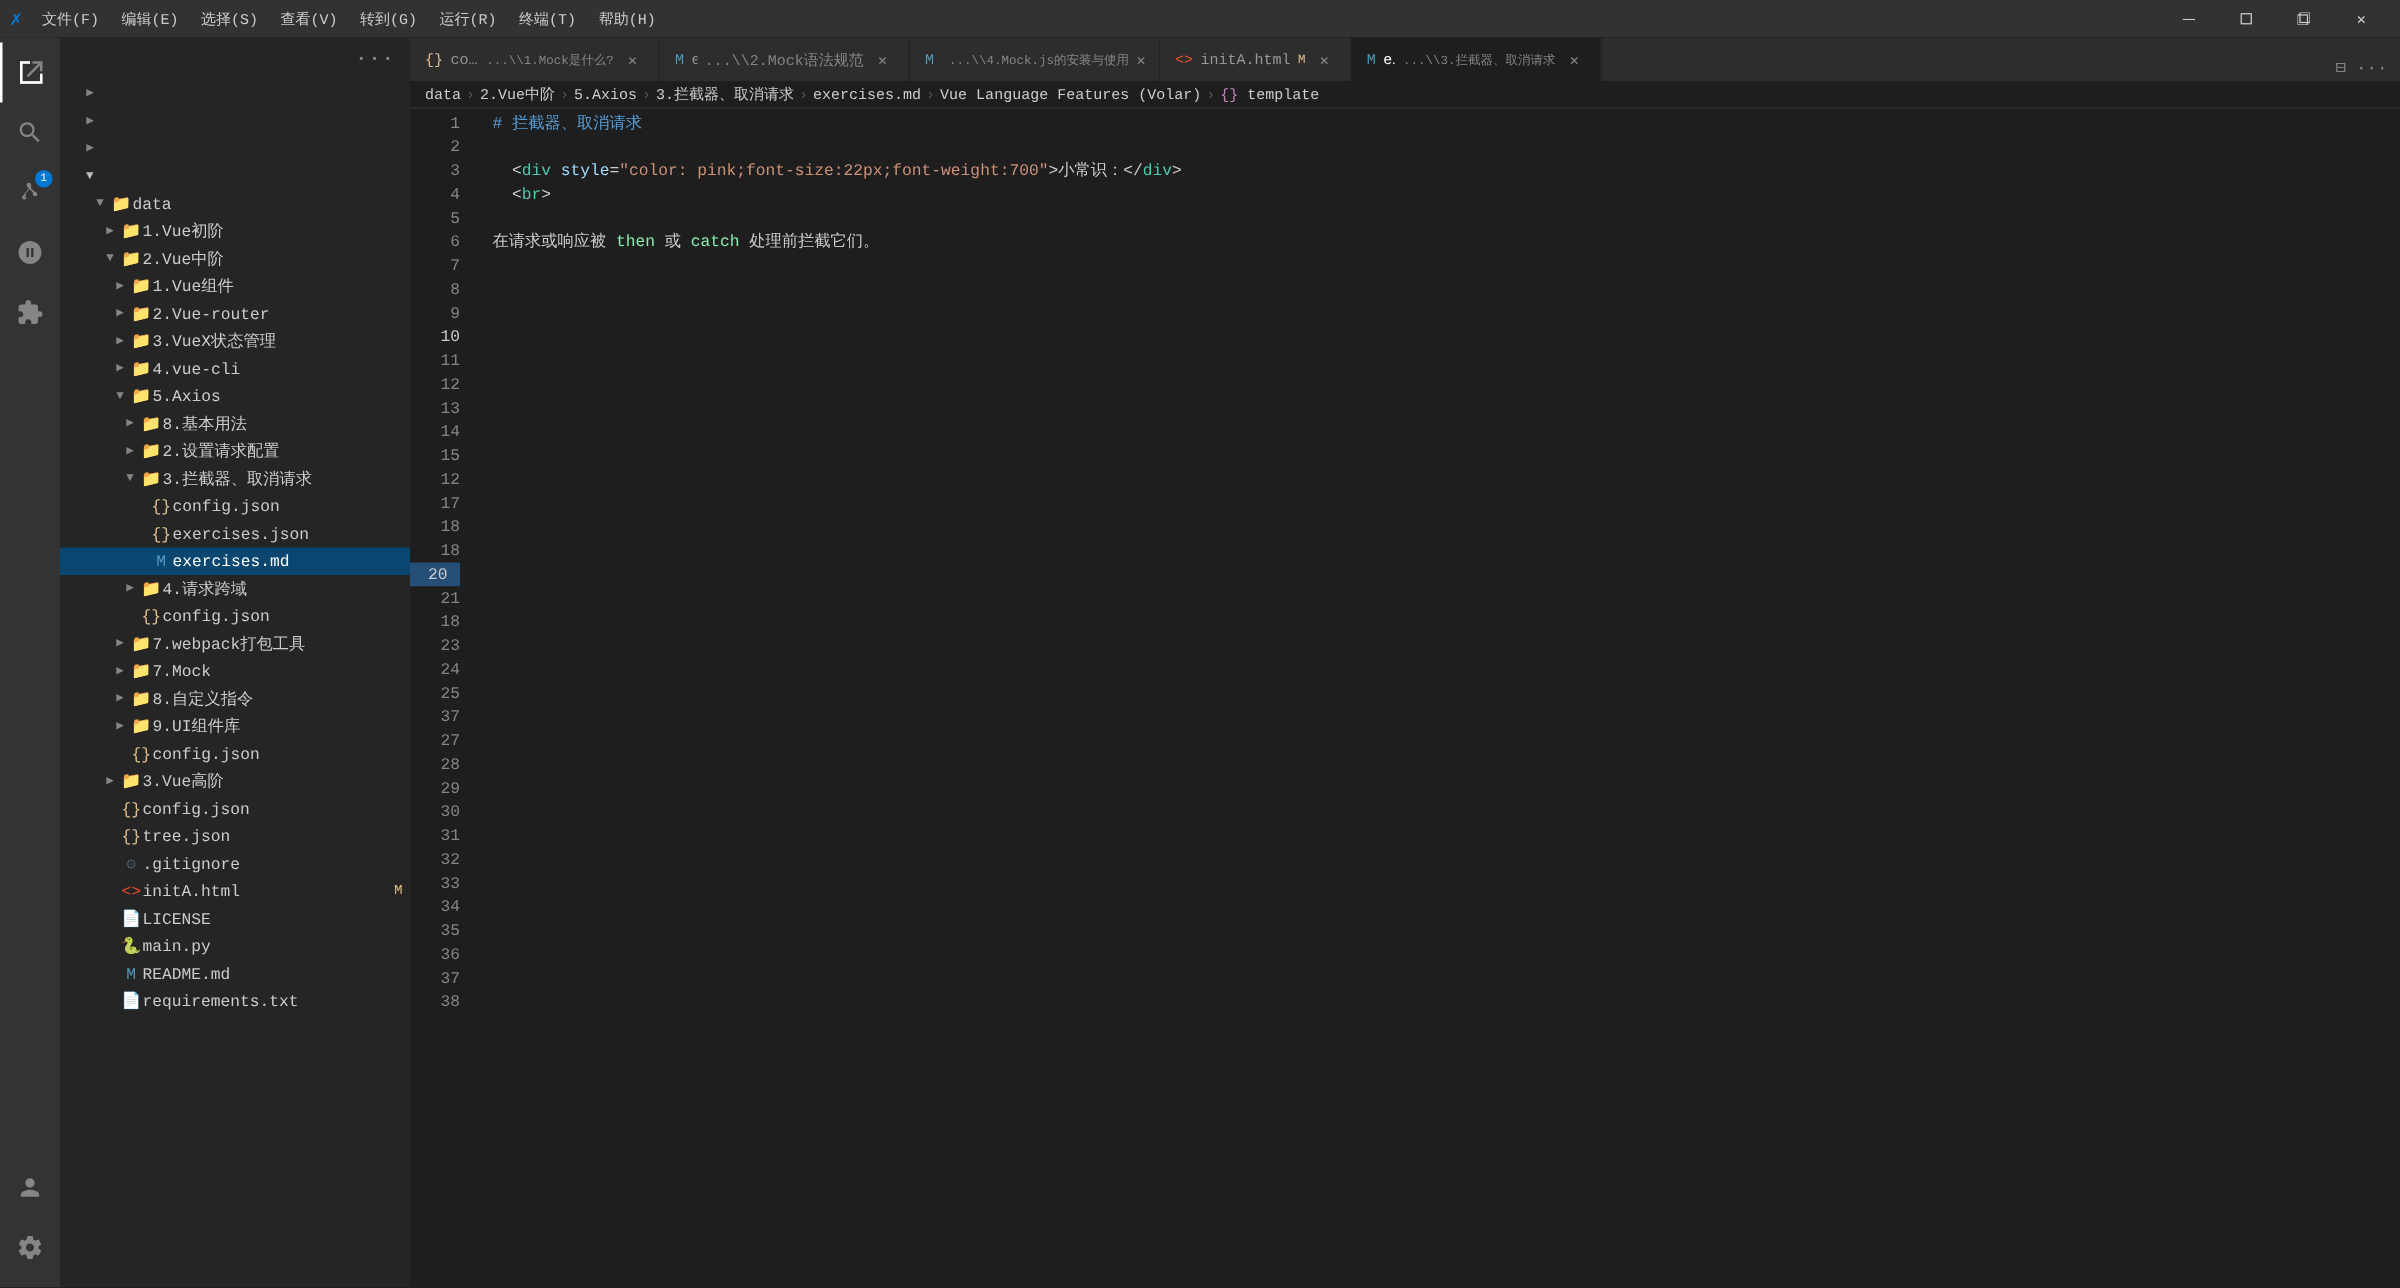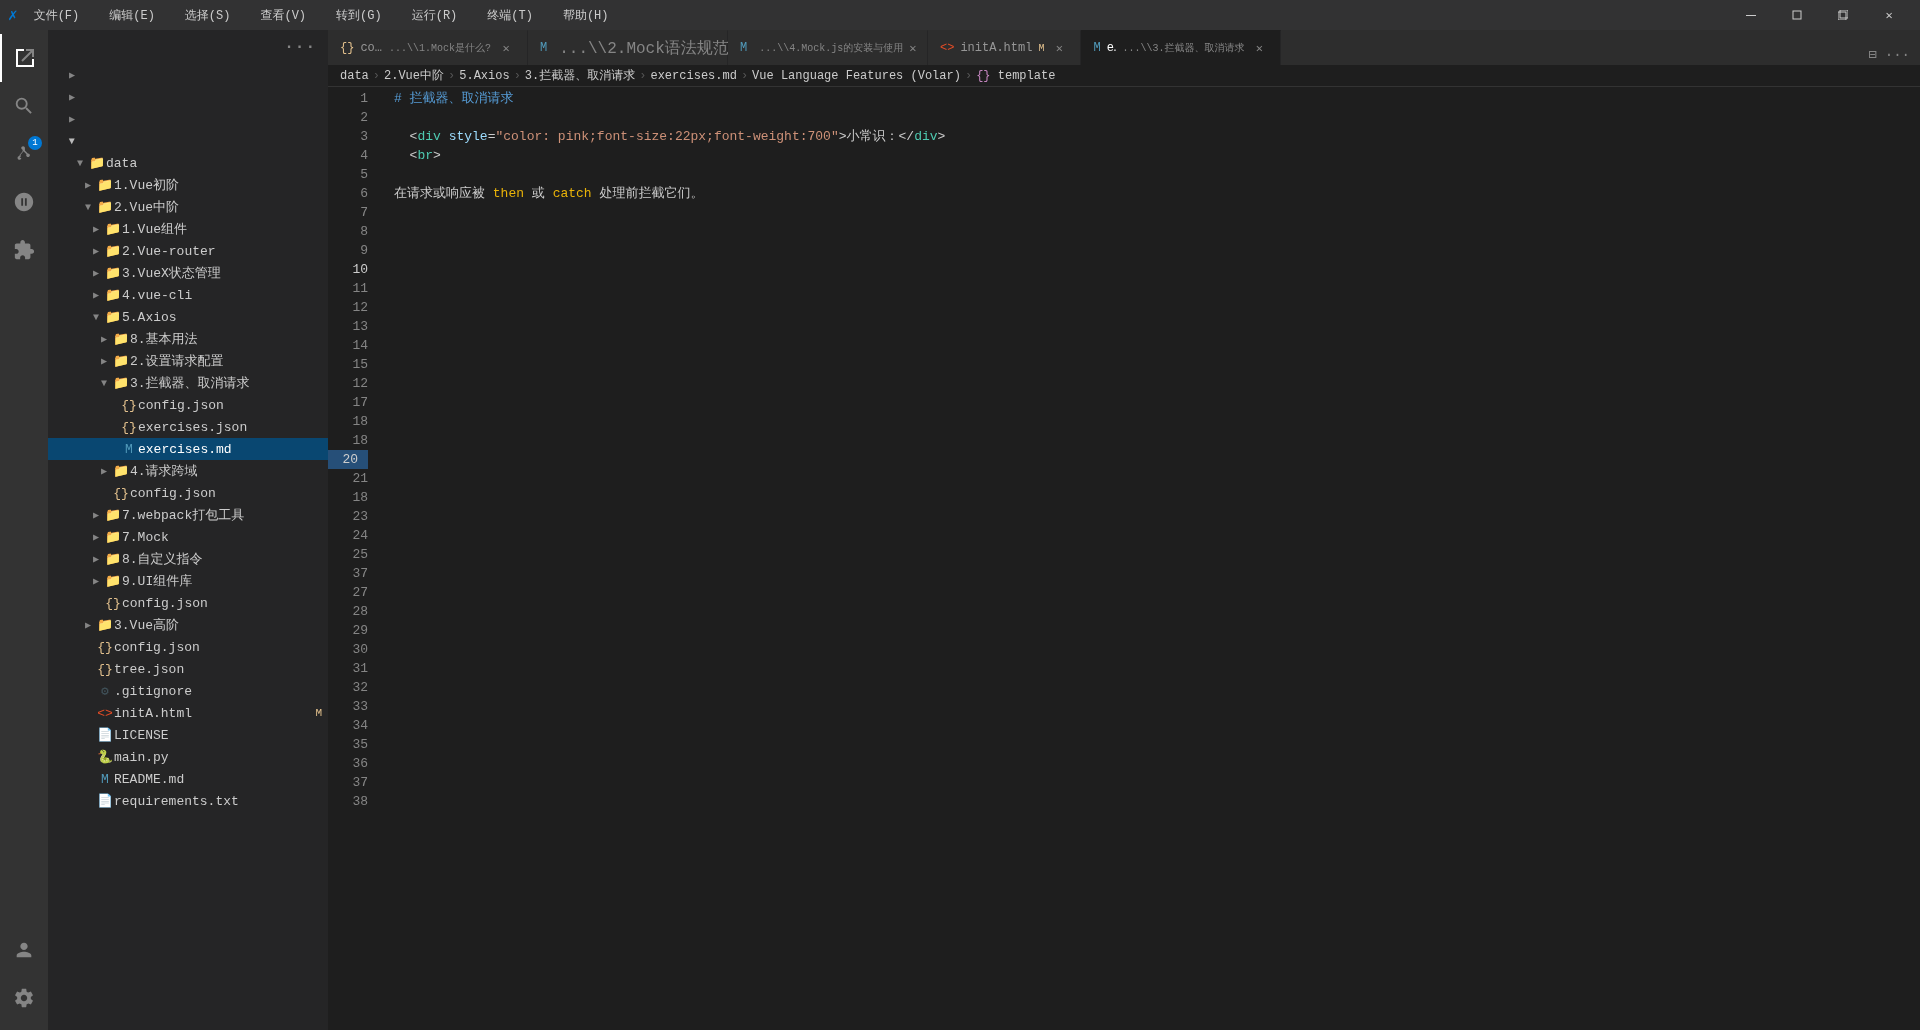--- a/index.html
+++ b/index.html
@@ -30,21 +30,21 @@
       align-items: center;
       gap: 8px;
     }
     #titlebar .title-logo {
       color: #0078d4;
       font-size: 16px;
       font-weight: bold;
     }
     #titlebar .menu-items {
       display: flex;
-      gap: 14px;
+      gap: 2px;
     }
     #titlebar .menu-item {
       padding: 2px 8px;
       font-size: 12px;
       color: #cccccc;
       cursor: pointer;
     }
     #titlebar .title-text {
       font-size: 12px;
       color: #cccccc;
@@ -277,21 +277,21 @@
       line-height: 19px;
       font-size: 13px;
       white-space: pre;
     }
     #code-content::-webkit-scrollbar { width: 10px; height: 10px; }
     #code-content::-webkit-scrollbar-track { background: #1e1e1e; }
     #code-content::-webkit-scrollbar-thumb { background: #424242; }
 
     
     .c-heading { color: #569cd6; font-weight: normal; }
-    .c-keyword { color: #eab308; }
+    .c-keyword { color: #86efac; }
     .c-tag { color: #4ec9b0; }
     .c-attr { color: #9cdcfe; }
     .c-val { color: #ce9178; }
     .c-backtick { color: #569cd6; }
   </style>
 </head>
 <body>
 
 <div id="titlebar">
   <div class="title-left">
@@ -588,21 +588,21 @@
     <div id="tabs">
       <div class="tab">
         <span class="tab-icon" style="color:#e2c08d;">{}</span>
         <span class="tab-name">config.json</span>
         <span style="font-size:10px;color:#858585;">...\\1.Mock是什么?</span>
         <span class="tab-close">✕</span>
       </div>
       <div class="tab">
         <span class="tab-icon" style="color:#519aba;">M</span>
         <span class="tab-name">exercises.md</span>
-        <span style="font-size:16px;color:#858585;">...\\2.Mock语法规范</span>
+        <span style="font-size:12px;color:#858585;">...\\2.Mock语法规范</span>
         <span class="tab-close">✕</span>
       </div>
       <div class="tab">
         <span class="tab-icon" style="color:#519aba;">M</span>
         <span class="tab-name">exercises.md</span>
         <span style="font-size:10px;color:#858585;">...\\4.Mock.js的安装与使用</span>
         <span class="tab-close">✕</span>
       </div>
       <div class="tab">
         <span class="tab-icon" style="color:#e34c26;">&lt;&gt;</span>

